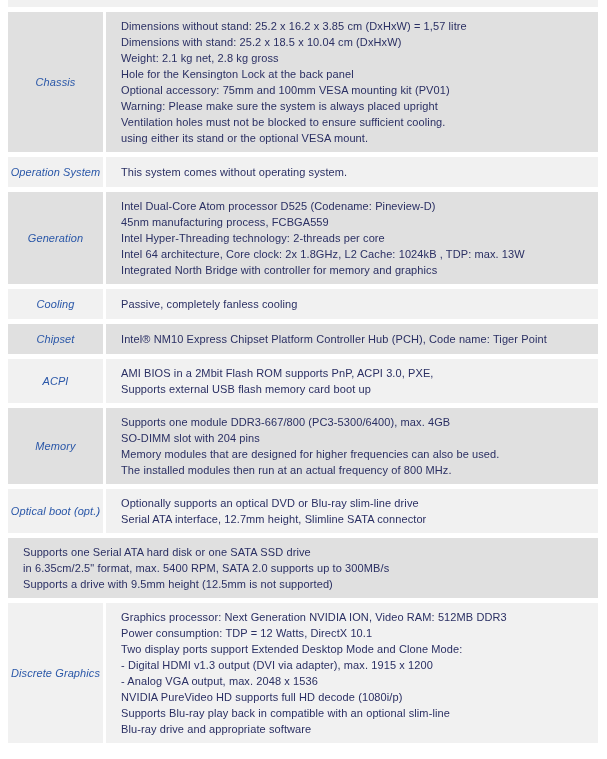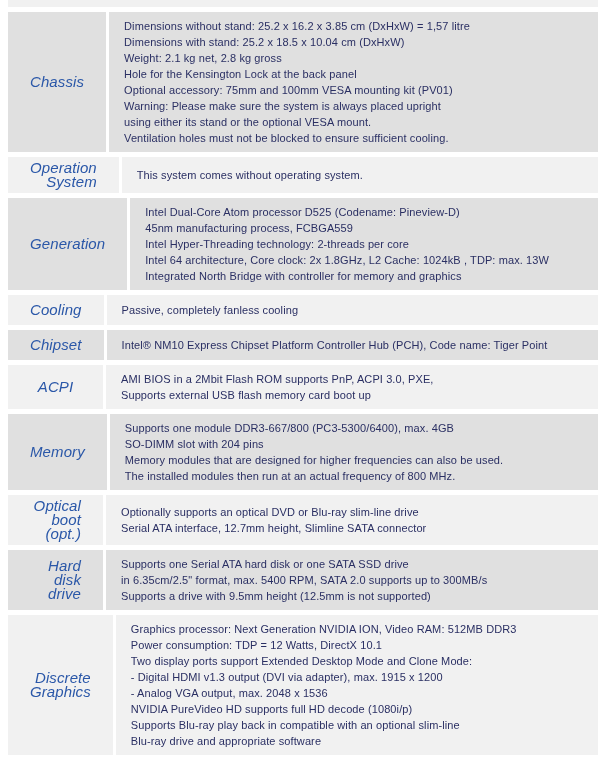--- a/index.html
+++ b/index.html
@@ -26,27 +26,27 @@
     margin-bottom: 5px;
   }
   .row {
     display: flex;
     gap: 3px;               
     margin-bottom: 5px;     
   }
   .label-cell {
     flex: 0 0 95px;
     box-sizing: border-box;
-    padding: 4px 22px;
+    padding: 4px 2px;
     display: flex;
     align-items: center;
     justify-content: center;
-    text-align: right;
+    text-align: center;
     font-style: italic;
-    font-size: 15px;
+    font-size: 11px;
     line-height: 14px;
     color: var(--label-text, #2a57a8);
     letter-spacing: 0.1px;
   }
   .content-cell {
     flex: 1 1 auto;
     box-sizing: border-box;
     padding: 6px 10px 6px 15px;
     min-height: 30px;
     display: flex;
@@ -72,22 +72,22 @@
 
   <div class="row shade-a">
     <div class="label-cell">Chassis</div>
     <div class="content-cell">
       <div class="line">Dimensions without stand: 25.2 x 16.2 x 3.85 cm (DxHxW) = 1,57 litre</div>
       <div class="line">Dimensions with stand: 25.2 x 18.5 x 10.04 cm (DxHxW)</div>
       <div class="line">Weight: 2.1 kg net, 2.8 kg gross</div>
       <div class="line">Hole for the Kensington Lock at the back panel</div>
       <div class="line">Optional accessory: 75mm and 100mm VESA mounting kit (PV01)</div>
       <div class="line">Warning: Please make sure the system is always placed upright</div>
+      <div class="line">Ventilation holes must not be blocked to ensure sufficient cooling.</div>
       <div class="line">using either its stand or the optional VESA mount.</div>
-      <div class="line">Ventilation holes must not be blocked to ensure sufficient cooling.</div>
     </div>
   </div>
 
   <div class="row shade-b">
     <div class="label-cell">Operation System</div>
     <div class="content-cell">
       <div class="line">This system comes without operating system.</div>
     </div>
   </div>
 
@@ -136,21 +136,20 @@
 
   <div class="row shade-b">
     <div class="label-cell">Optical boot (opt.)</div>
     <div class="content-cell">
       <div class="line">Optionally supports an optical DVD or Blu-ray slim-line drive</div>
       <div class="line">Serial ATA interface, 12.7mm height, Slimline SATA connector</div>
     </div>
   </div>
 
   <div class="row shade-a">
-    <div class="label-cell">Hard disk drive</div>
     <div class="content-cell">
       <div class="line">Supports one Serial ATA hard disk or one SATA SSD drive</div>
       <div class="line">in 6.35cm/2.5" format, max. 5400 RPM, SATA 2.0 supports up to 300MB/s</div>
       <div class="line">Supports a drive with 9.5mm height (12.5mm is not supported)</div>
     </div>
   </div>
 
   <div class="row shade-b">
     <div class="label-cell">Discrete Graphics</div>
     <div class="content-cell">

